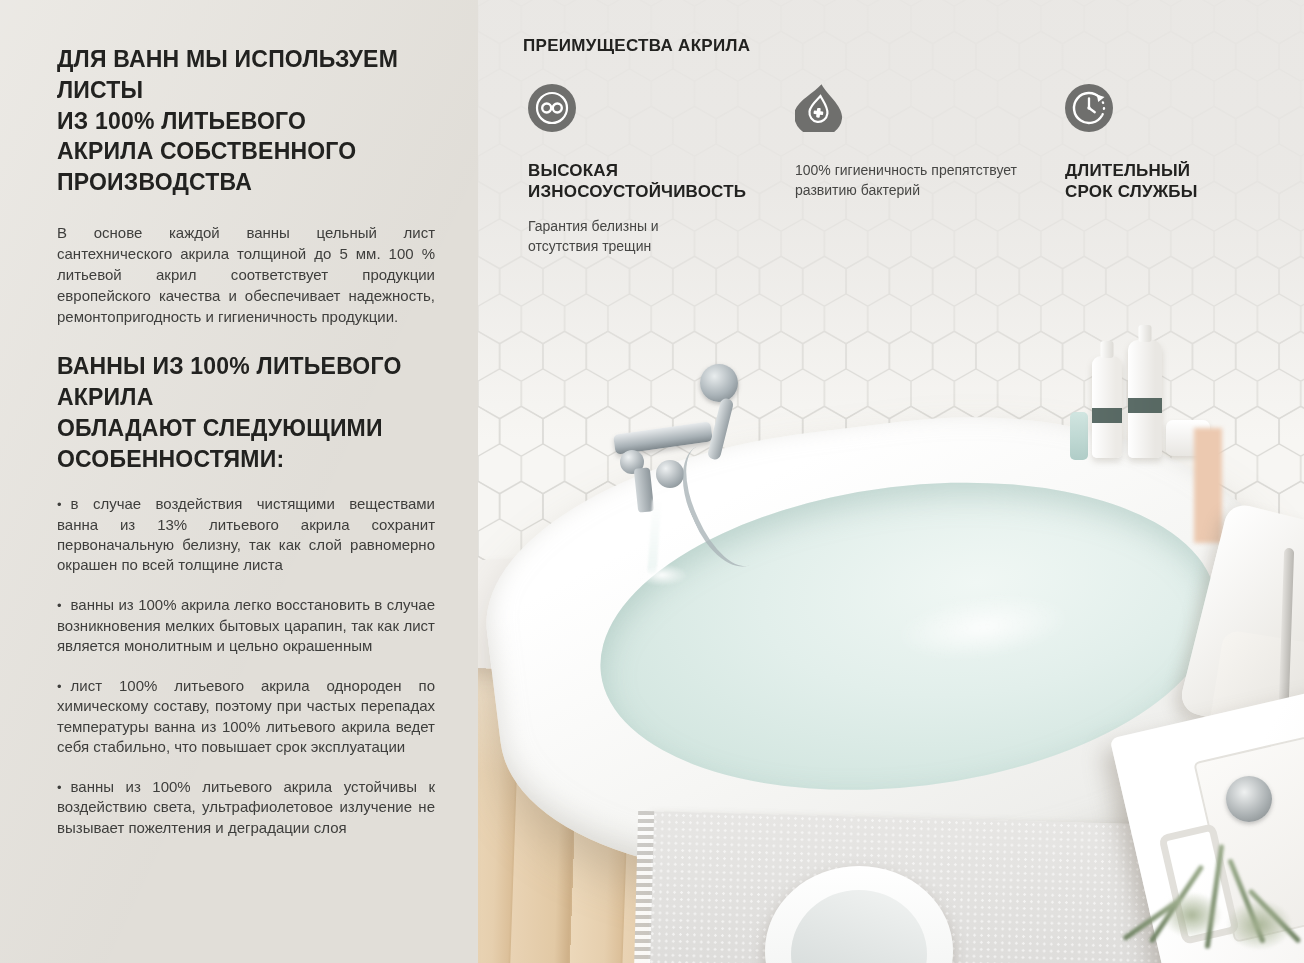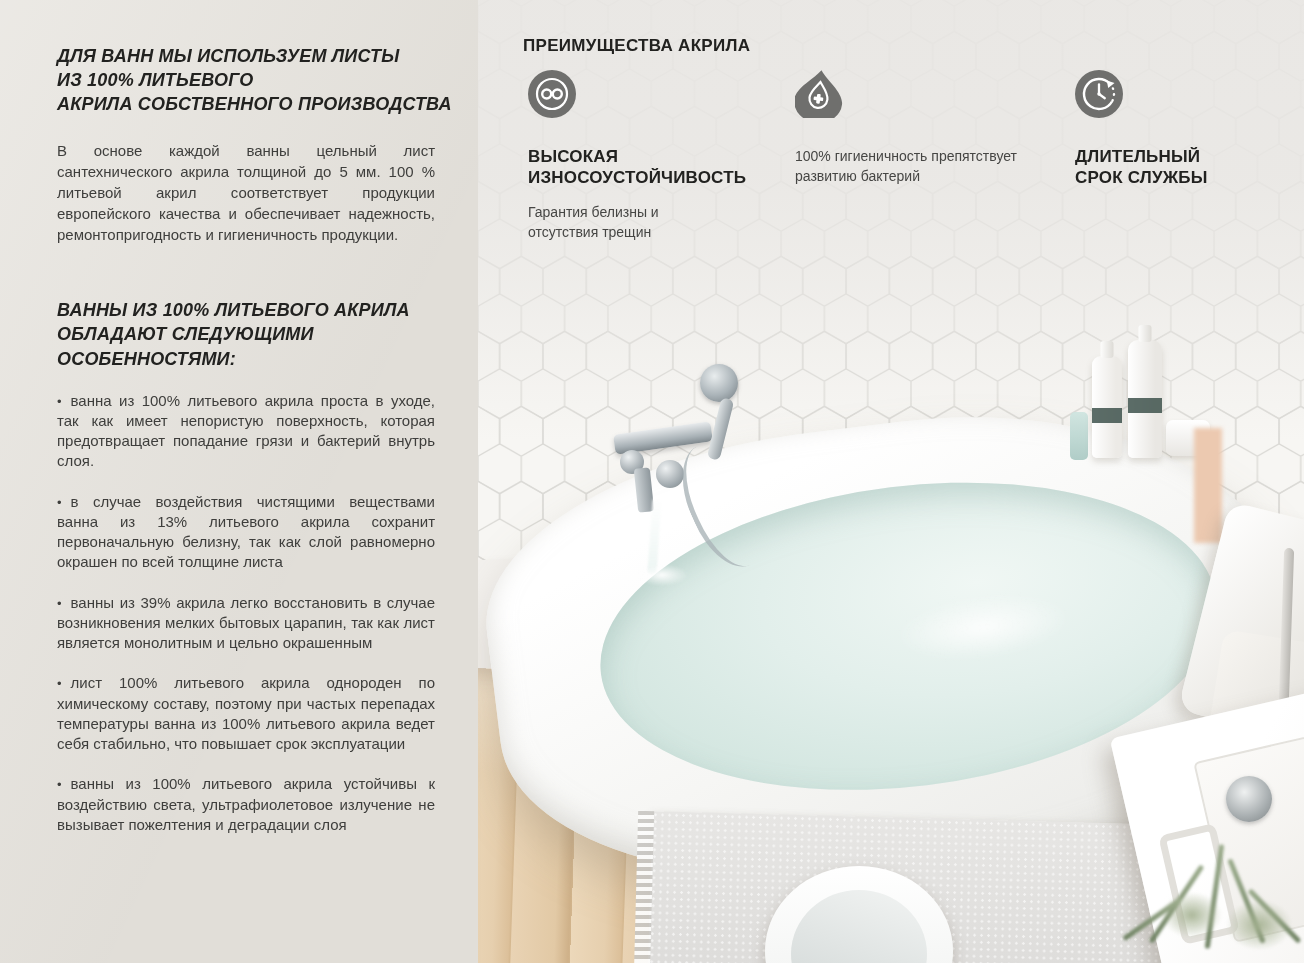--- a/index.html
+++ b/index.html
@@ -10,30 +10,30 @@
   }
   
   .left-panel {
     position:absolute; left:0; top:0; width:478px; height:963px;
     background:
       linear-gradient(115deg, rgba(255,255,255,0.25), rgba(0,0,0,0.02) 60%),
       #e5e2dc;
     padding:44px 44px 0 57px;
   }
   .h-main {
-    font-size:18px; font-weight:700; color:#222220; line-height:1.34;
-    letter-spacing:0.2px; white-space:pre-line; width:400px;font-style:italic;
+    font-size:23px; font-weight:700; color:#222220; line-height:1.34;
+    letter-spacing:0.2px; white-space:pre-line; width:400px;
   }
   .para {
     font-size:15px; line-height:1.4; text-align:justify; color:#3e3e3c;
     width:378px;
   }
   .para-1 { margin-top:24px; }
   .para-2 { margin-top:21px; }
-  .h-features-list { margin-top:53px; }
+  .h-features-list { margin-top:24px; }
   .bullet-list { margin-top:12px; }
   .bullet {
     font-size:15px; line-height:1.35; text-align:justify; color:#3e3e3c;
     width:378px; margin-top:20px;
   }
   .bullet .dot { font-size:13px; padding-right:9px; }
   
   .right-panel {
     position:absolute; left:478px; top:0; width:826px; height:963px;
     overflow:hidden; background:#e5e5e5;
@@ -215,24 +215,24 @@
   .leaf-blob { position:absolute; border-radius:50%;
     background:radial-gradient(closest-side, rgba(163,176,143,0.9), rgba(163,176,143,0)); }
   .blob1 { left:28px; top:52px; width:60px; height:46px; }
   .blob2 { left:92px; top:60px; width:66px; height:50px; }
   
   .features { position:absolute; left:0; top:0; width:826px; height:440px; }
   .features-title {
     position:absolute; left:45px; top:36px;
     font-size:17px; font-weight:700; color:#222220; letter-spacing:0.3px;
   }
-  .feature-col { position:absolute; top:70px; }
+  .feature-col { position:absolute; top:84px; }
   .col-1 { left:50px;  width:240px; }
   .col-2 { left:317px; width:252px; }
-  .col-3 { left:587px; width:228px;margin-left:10px; }
+  .col-3 { left:587px; width:228px; }
   .feature-icon { width:48px; height:48px; margin-bottom:24px; }
   .feature-head {
     font-size:17px; font-weight:700; color:#222220; line-height:1.25;
     letter-spacing:0.2px; white-space:pre-line; margin-bottom:13px; min-height:43px;
   }
   .feature-text { font-size:14px; line-height:1.45; color:#464644; white-space:pre-line; }
 </style>
 </head>
 <body>
 
@@ -240,23 +240,22 @@
 
   <aside class="left-panel">
     <h1 class="h-main">ДЛЯ ВАНН МЫ ИСПОЛЬЗУЕМ ЛИСТЫ
 ИЗ 100% ЛИТЬЕВОГО
 АКРИЛА СОБСТВЕННОГО ПРОИЗВОДСТВА</h1>
     <p class="para para-1">В основе каждой ванны цельный лист сантехнического акрила толщиной до 5 мм. 100 % литьевой акрил соответствует продукции европейского качества и обеспечивает надежность, ремонтопригодность и гигиеничность продукции.</p>
     <h2 class="h-main h-features-list">ВАННЫ ИЗ 100% ЛИТЬЕВОГО АКРИЛА
 ОБЛАДАЮТ СЛЕДУЮЩИМИ
 ОСОБЕННОСТЯМИ:</h2>
     <div class="bullet-list">
-      <p class="bullet"><span class="dot">•</span><span>ванна из 100% литьевого акрила проста в уходе, так как имеет непористую поверхность, которая предотвращает попадание грязи и бактерий внутрь слоя.</span></p>
       <p class="bullet"><span class="dot">•</span><span>в случае воздействия чистящими веществами ванна из 13% литьевого акрила сохранит первоначальную белизну, так как слой равномерно окрашен по всей толщине листа</span></p>
-      <p class="bullet"><span class="dot">•</span><span>ванны из 39% акрила легко восстановить в случае возникновения мелких бытовых царапин, так как лист является монолитным и цельно окрашенным</span></p>
+      <p class="bullet"><span class="dot">•</span><span>ванны из 100% акрила легко восстановить в случае возникновения мелких бытовых царапин, так как лист является монолитным и цельно окрашенным</span></p>
       <p class="bullet"><span class="dot">•</span><span>лист 100% литьевого акрила однороден по химическому составу, поэтому при частых перепадах температуры ванна из 100% литьевого акрила ведет себя стабильно, что повышает срок эксплуатации</span></p>
       <p class="bullet"><span class="dot">•</span><span>ванны из 100% литьевого акрила устойчивы к воздействию света, ультрафиолетовое излучение не вызывает пожелтения и деградации слоя</span></p>
     </div>
   </aside>
 
   <section class="right-panel">
     <div class="photo">
       <svg class="hex-wall" width="826" height="963" viewBox="0 0 826 963">
         <defs>
           <pattern id="hexp" width="43.3" height="75" patternUnits="userSpaceOnUse">

